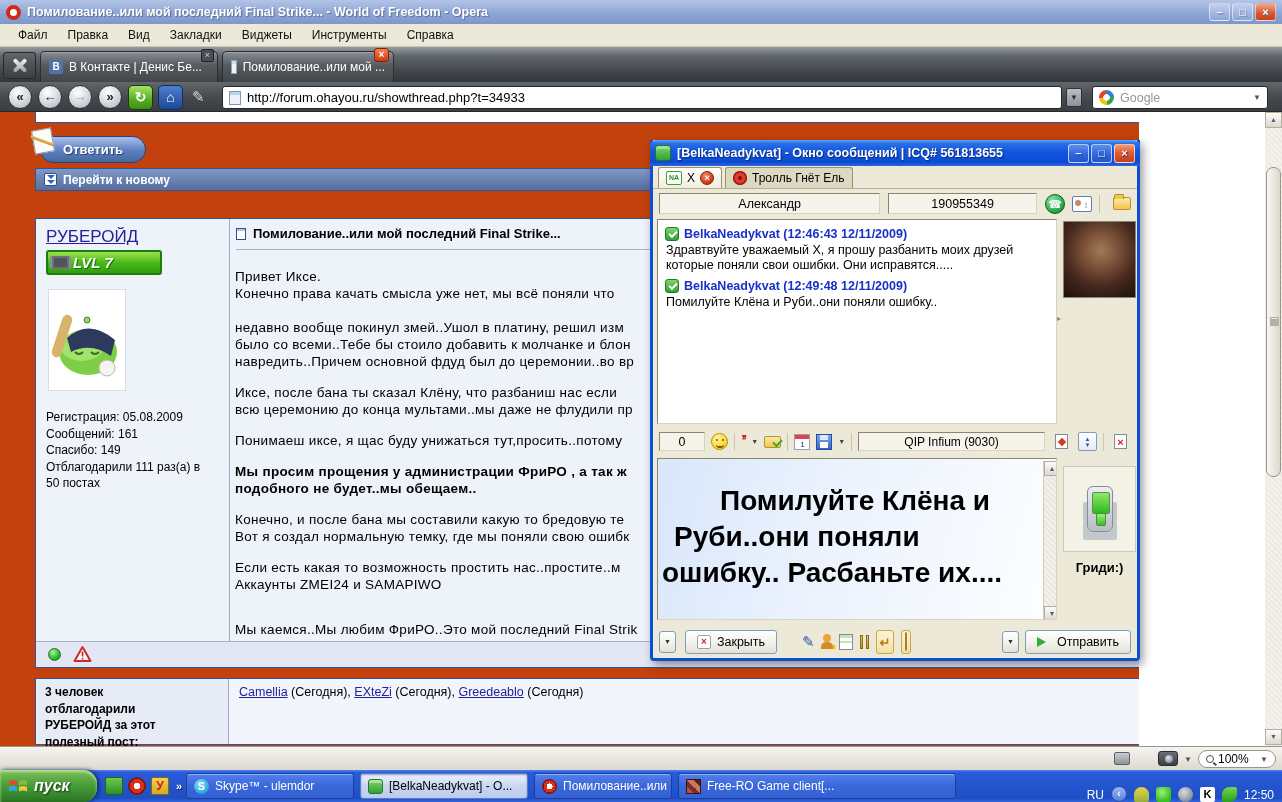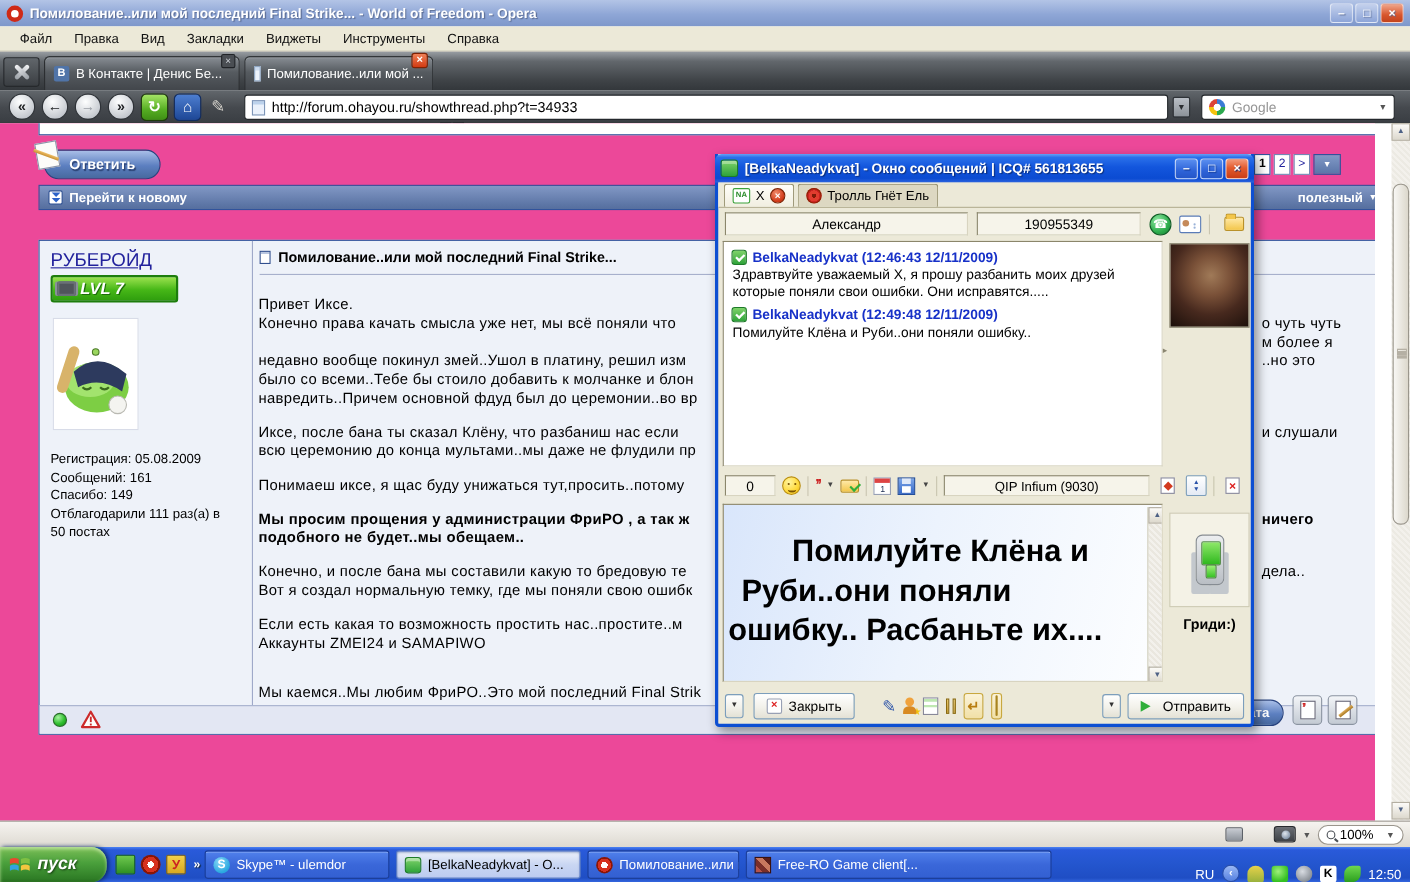--- a/index.html
+++ b/index.html
@@ -41,21 +41,21 @@
 .urldoc{width:12px;height:14px;background:#eaf1fb;border:1px solid #7e96b8;box-shadow:inset 0 3px 0 #bcd2ec}
 .urldd{position:absolute;left:1066px;top:6px;width:16px;height:19px;background:linear-gradient(#babfc6,#8b9198);border:1px solid #2f3338;border-radius:2px;color:#2a2d31;font-size:8px;text-align:center;line-height:17px}
 .urldd::before{content:"\25bc"}
 .gbox{position:absolute;left:1092px;top:4px;width:176px;height:23px;background:#fff;border:1px solid #24282c;border-radius:3px;display:flex;align-items:center;gap:6px;padding:0 6px}
 .gic{width:15px;height:15px;border-radius:50%;background:radial-gradient(circle,#fff 0 3px,transparent 3.5px),conic-gradient(#3a7bd5 0 25%,#2ca94f 0 50%,#f4c20d 0 75%,#db4437 0 100%)}
 .glabel{color:#969696;font-size:12.5px}
 .gdd{margin-left:auto;color:#555;font-size:8px}
 .gdd::before{content:"\25bc"}
 
 
-.page{position:absolute;left:0;top:112px;width:1250px;height:634px;background:#ec4899;overflow:hidden}
+.page{position:absolute;left:0;top:112px;width:1139px;height:634px;background:#c2410c;overflow:hidden}
 .stub{position:absolute;left:35px;top:-18px;width:1226px;height:29px;border:1px solid #31539b;background:#fff}
 .replybtn{position:absolute;left:40px;top:24px;width:106px;height:27px;border-radius:14px;background:linear-gradient(#a9bfe8,#5c7fc0 55%,#47699f);border:1px solid #27427e;color:#fff;font-weight:bold;font-size:13px;text-align:center;line-height:25px;text-shadow:1px 1px 1px #2a4071}
 .ri{position:absolute;left:-8px;top:-8px;width:20px;height:24px;background:#fcfcf9;border:1px solid #8a93a8;transform:rotate(-10deg)}
 .ri::after{content:"";position:absolute;left:-4px;top:9px;width:24px;height:3px;background:linear-gradient(#f0c06a,#c78f2f);transform:rotate(30deg)}
 .pgn{position:absolute;left:1122px;top:28px;display:flex;gap:3px;align-items:center}
 .pg{min-width:15px;height:19px;border:1px solid #7388b4;background:#fff;color:#22229c;font-size:11px;text-align:center;line-height:17px;padding:0 2px}
 .pg.cur{border-color:#31539b;color:#000;font-weight:bold}
 .pgdd{width:25px;height:19px;background:linear-gradient(#8199c6,#5a75a8);border:1px solid #31539b;color:#fff;font-size:8px;text-align:center;line-height:18px}
 .pgdd::before{content:"\25bc"}
 .bar1{position:absolute;left:35px;top:56px;width:1226px;height:23px;background:linear-gradient(#8298c5,#5d76a6 80%,#566f9f);border:1px solid #31539b;display:flex;align-items:center;gap:6px;padding:0 8px;color:#fff;font-weight:bold;font-size:12px}
@@ -397,20 +397,31 @@
         <span class="quoteb">ата</span>
         <span class="sqicon mq">
             <span class="sheetw qq"></span>
           </span>
         <span class="sqicon qr">
             <span class="sheetw pen"></span>
           </span>
       </div>
     </div>
 
+    <div class="thanks">
+      <div class="tlabel">
+        <div>3 человек</div>
+        <div>отблагодарили</div>
+        <div>РУБЕРОЙД за этот</div>
+        <div>полезный пост:</div>
+      </div>
+      <div class="tnames">
+        <a class="lnk">Camellia</a><span> (Сегодня), </span><a class="lnk">EXteZi</a><span> (Сегодня), </span><a class="lnk">Greedeablo</a><span> (Сегодня)</span>
+      </div>
+    </div>
   </div>
 
   <div class="sbar">
     <span class="sbtn" style="top:0">▲</span>
     <span class="sbtn" style="top:617px">▼</span>
     <span class="sthumb"></span>
   </div>
 
   <div class="statusbar">
     <span class="printic"></span>

